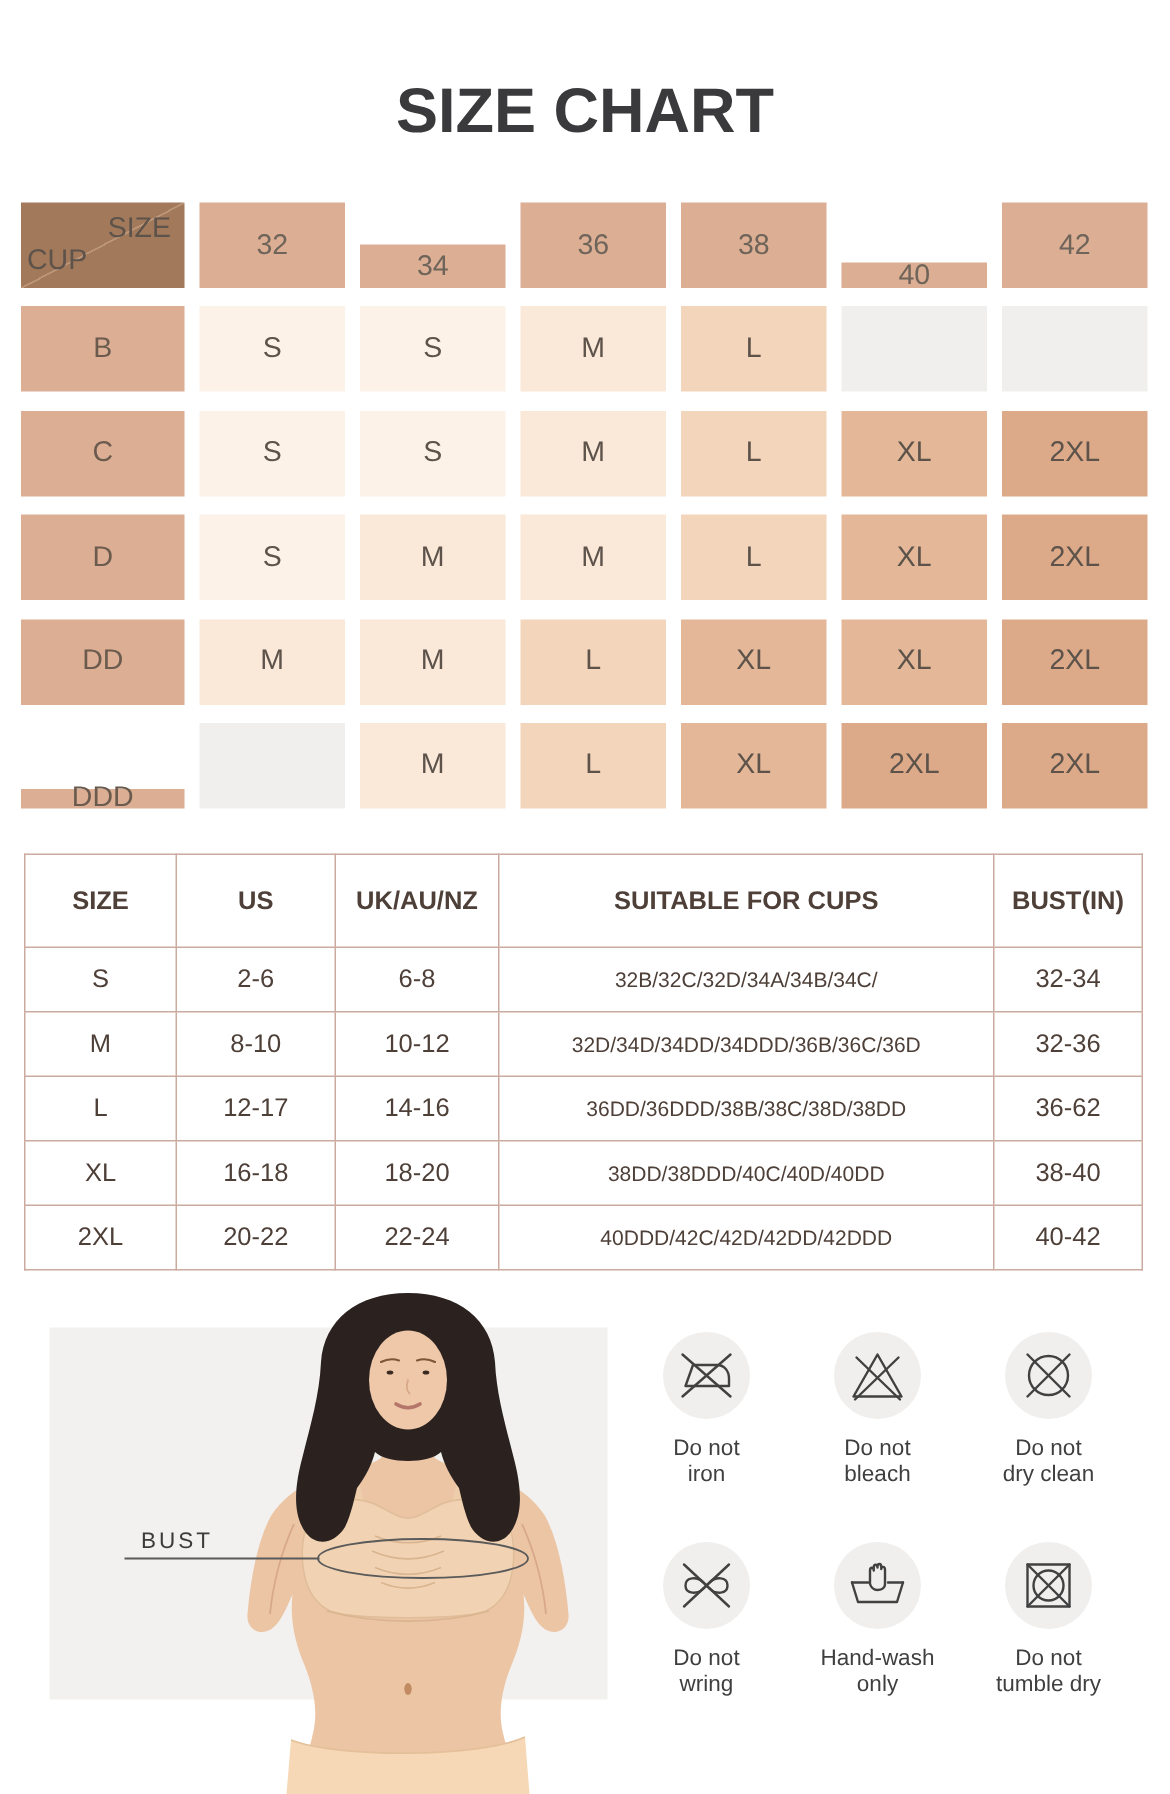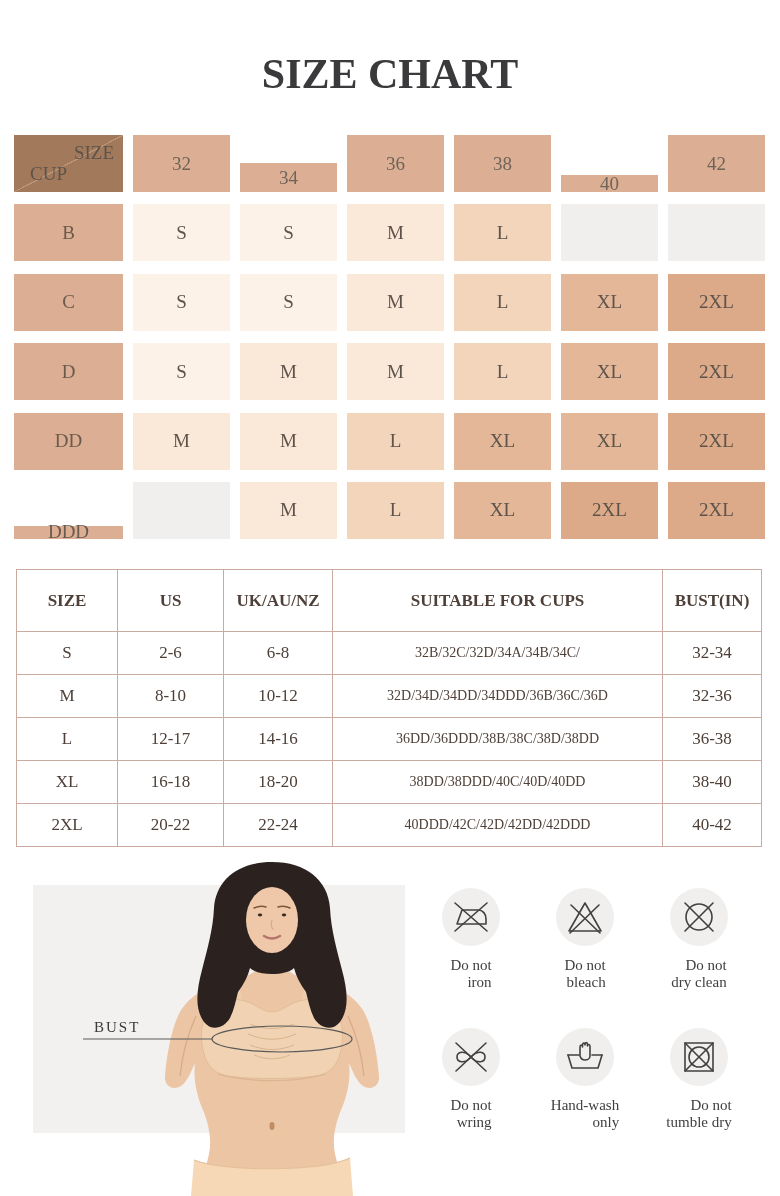--- a/index.html
+++ b/index.html
@@ -1,39 +1,39 @@
 <!DOCTYPE html>
 <html><head>
 <meta charset="utf-8">
 <style>
   * { margin:0; padding:0; box-sizing:border-box; }
   body { background:#ffffff; }
   .page {
     position:relative; width:780px; height:1196px; background:#ffffff;
-    font-family:Liberation Serif, serif; overflow:hidden;
+    font-family:Liberation Sans, sans-serif; overflow:hidden;
   }
   .title {
     position:absolute; top:50px; left:0; width:780px; text-align:center;
     font-size:42px; font-weight:700; color:#3a3a3c; letter-spacing:0px;
   }
   
   .cup-grid {
     position:absolute; left:14px; top:135px;
     display:grid; grid-template-columns:109px repeat(6,97px);
     grid-auto-rows:57px; column-gap:10px; row-gap:12.4px;
   }
   .cup-grid .cell {
     display:flex; align-items:center; justify-content:center;
     font-size:19px; color:#5d534b;
   }
   .cup-grid .hdr { color:#6e645a; }
   .cup-grid .rowlbl { color:#6b5b4e; }
   .corner { position:relative; color:#f6efe7; font-size:17px; }
   .corner .c-size { position:absolute; top:7px; right:9px; }
-  .corner .c-cup  { position:absolute; bottom:7px; left:16px; }
+  .corner .c-cup  { position:absolute; bottom:7px; left:4px; }
   
   table.size-table {
     position:absolute; left:16px; top:569px; width:745px;
     border-collapse:collapse; table-layout:fixed;
   }
   table.size-table th, table.size-table td {
     border:1px solid #cbab9f; text-align:center; vertical-align:middle;
     color:#4e4038;
   }
   table.size-table th { height:62px; font-size:17px; font-weight:700; }
@@ -43,21 +43,21 @@
   .care-grid {
     position:absolute; left:414px; top:888px; width:344px;
     display:grid; grid-template-columns:repeat(3,114px); row-gap:9px;
   }
   .care-item { display:flex; flex-direction:column; align-items:center; height:131px; }
   .care-circle {
     width:58px; height:58px; border-radius:50%; background:#f0efee;
     display:flex; align-items:center; justify-content:center;
   }
   .care-label {
-    margin-top:11px; font-size:15px; line-height:17px; text-align:right; color:#3f3f3f;
+    margin-top:11px; font-size:15px; line-height:17px; text-align:center; color:#3f3f3f;
   }
   .model-svg { position:absolute; left:10px; top:856px; }
 </style>
 </head>
 <body>
 <div class="page">
 
   <div class="title">SIZE CHART</div>
 
   <div class="cup-grid" id="cup-grid">
@@ -138,21 +138,21 @@
           <td>8-10</td>
           <td>10-12</td>
           <td class="cups">32D/34D/34DD/34DDD/36B/36C/36D</td>
           <td>32-36</td>
         </tr>
         <tr>
           <td>L</td>
           <td>12-17</td>
           <td>14-16</td>
           <td class="cups">36DD/36DDD/38B/38C/38D/38DD</td>
-          <td>36-38</td>
+          <td>36-62</td>
         </tr>
         <tr>
           <td>XL</td>
           <td>16-18</td>
           <td>18-20</td>
           <td class="cups">38DD/38DDD/40C/40D/40DD</td>
           <td>38-40</td>
         </tr>
         <tr>
           <td>2XL</td>

